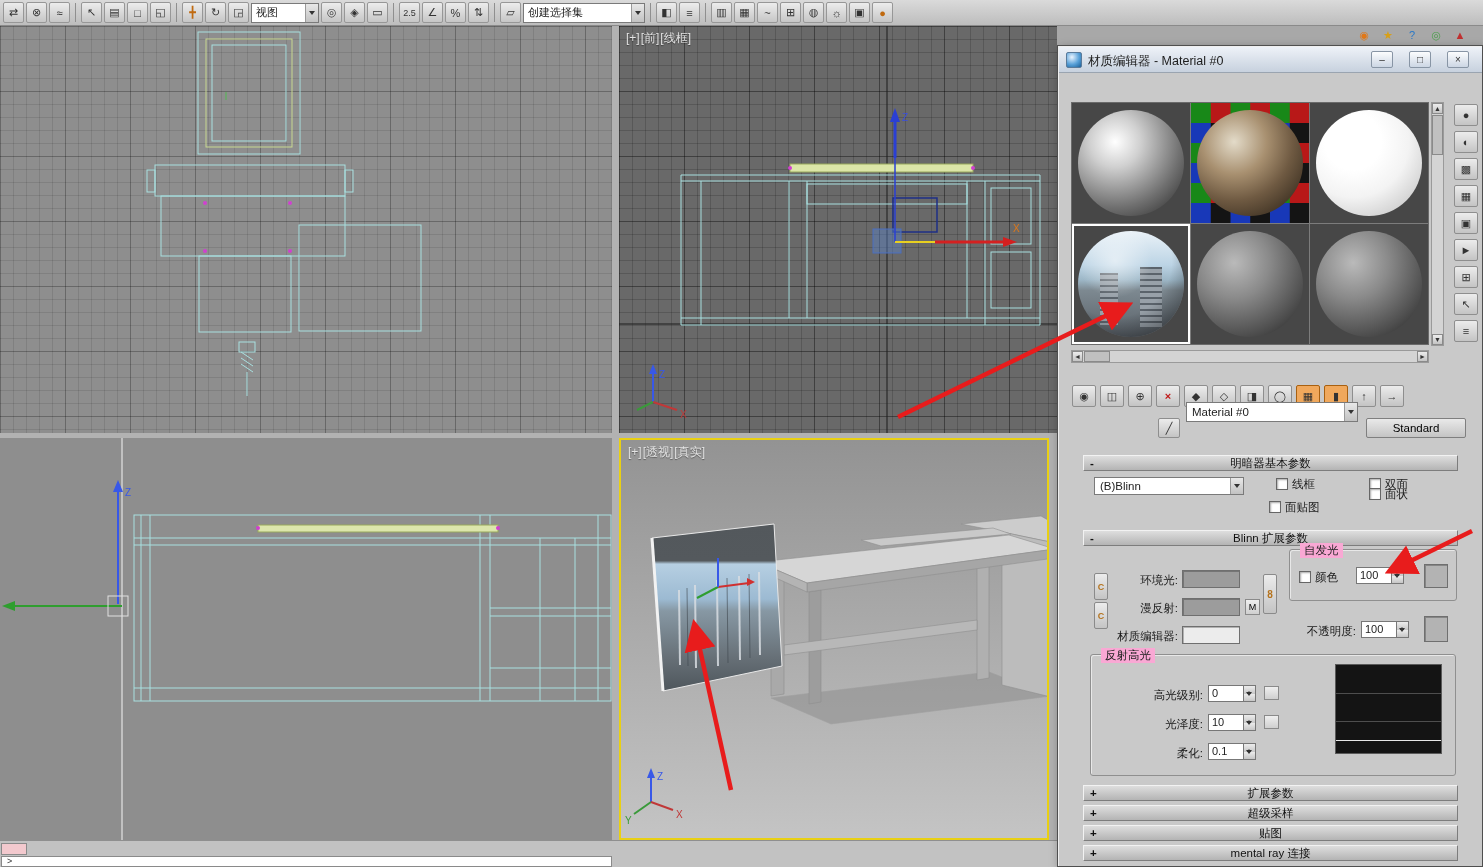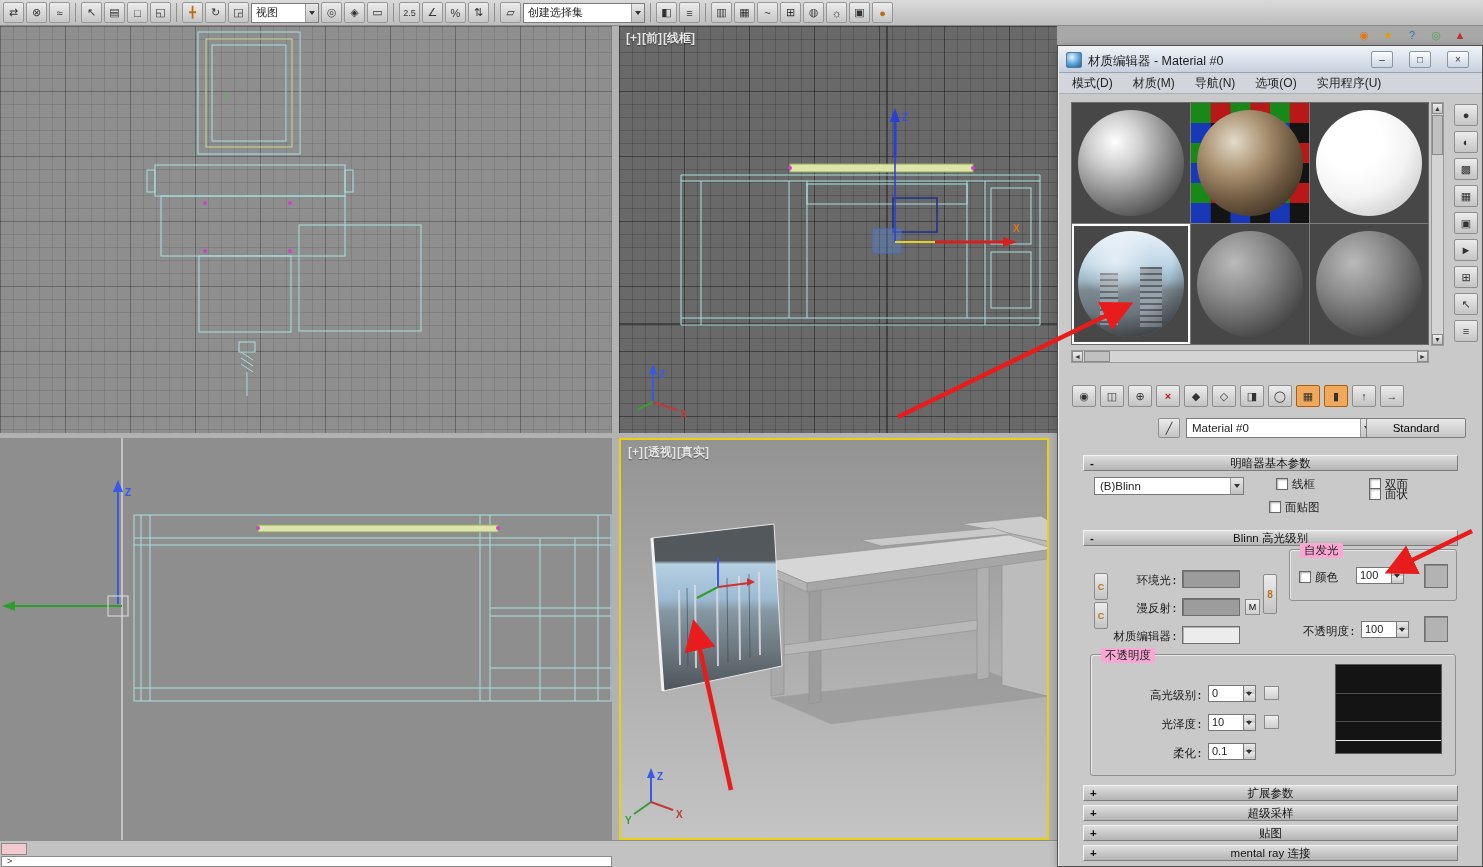--- a/index.html
+++ b/index.html
@@ -22,21 +22,21 @@
   .dd-arr::after { content:""; border:3px solid transparent; border-top:4px solid #333; margin-top:3px; }
   .snapbtn { font-size:9px; }
 
   .infocenter { position:absolute; left:1356px; top:27px; height:18px; display:flex; gap:8px; z-index:10; }
   .ric { width:16px; height:16px; font-size:11px; display:flex; align-items:center; justify-content:center; }
   .ric:nth-child(1){color:#e07818;} .ric:nth-child(2){color:#d8a018;} .ric:nth-child(3){color:#2878c8;}
   .ric:nth-child(4){color:#48a048;} .ric:nth-child(5){color:#c03030;}
 
   
   .vp-area { position:absolute; left:0; top:26px; width:1057px; height:814px; background:#b2b2b2; }
-  .vp { position:absolute; overflow:hidden;font-weight:bold; }
+  .vp { position:absolute; overflow:hidden; }
   .vp svg { position:absolute; left:0; top:0; }
   .vp-tl { left:0; top:0; width:612px; height:407px; background-color:#8e8e8e;
     background-image:linear-gradient(rgba(0,0,0,.10) 1px,transparent 1px),linear-gradient(90deg,rgba(0,0,0,.10) 1px,transparent 1px),
       linear-gradient(rgba(0,0,0,.18) 1px,transparent 1px),linear-gradient(90deg,rgba(0,0,0,.18) 1px,transparent 1px);
     background-size:13px 13px,13px 13px,65px 65px,65px 65px; }
   .vp-tr { left:619px; top:0; width:438px; height:407px; background-color:#696969;
     background-image:linear-gradient(rgba(0,0,0,.16) 1px,transparent 1px),linear-gradient(90deg,rgba(0,0,0,.16) 1px,transparent 1px),
       linear-gradient(rgba(0,0,0,.28) 1px,transparent 1px),linear-gradient(90deg,rgba(0,0,0,.28) 1px,transparent 1px);
     background-size:13px 13px,13px 13px,65px 65px,65px 65px; }
   .vp-bl { left:0; top:412px; width:612px; height:402px; background:#8e8e8e; }
@@ -101,21 +101,21 @@
   .me-dd { position:absolute; background:#fff; border:1px solid #7a7a7a; height:20px; display:flex;
     align-items:center; justify-content:space-between; font-size:11.5px; padding-left:5px; }
   .btn-classic { position:absolute; height:20px; background:linear-gradient(#e9e9e9,#c4c4c4); border:1px solid #7f7f7f;
     border-radius:2px; font-size:11.5px; text-align:center; line-height:18px; }
 
   .rollout { position:absolute; left:25px; width:375px; height:16px;
     background:linear-gradient(#dedede,#b4b4b4); border:1px solid; border-color:#f2f2f2 #7d7d7d #7d7d7d #f2f2f2;
     font-size:11.5px; text-align:center; line-height:14px; color:#111; }
   .r-toggle { position:absolute; left:6px; top:0; font-weight:bold; }
 
-  .melabel { position:absolute; font-size:11.5px; color:#1a1a1a; white-space:nowrap;font-family:Liberation Mono, monospace; }
+  .melabel { position:absolute; font-size:11.5px; color:#1a1a1a; white-space:nowrap; }
   .right-al { text-align:right; }
   .swatch { position:absolute; border:1px solid #6f6f6f; box-shadow:inset 1px 1px 0 rgba(0,0,0,.25); }
   .cb { display:inline-block; width:12px; height:12px; background:#fff; border:1px solid #666;
     box-shadow:inset 1px 1px 2px #aaa; vertical-align:-2px; margin-right:4px; }
   .cbrow { position:absolute; font-size:11.5px; white-space:nowrap; }
   .spinner { position:absolute; display:flex; height:17px; }
   .sp-field { width:36px; background:#fff; border:1px solid #777; font-size:11px; padding:1px 3px; }
   .sp-arrs { width:12px; display:flex; flex-direction:column; border:1px solid #777; border-left:none; }
   .sp-u, .sp-d { flex:1; background:linear-gradient(#ececec,#c6c6c6); position:relative; }
   .sp-u::after { content:""; position:absolute; left:2px; top:2px; border:3px solid transparent; border-bottom:4px solid #333; }
@@ -358,27 +358,20 @@
 </div>
 
 <div class="me-window">
   <div class="me-titlebar">
     <span class="me-appicon"></span>
     <span class="me-title">材质编辑器 - Material #0</span>
     <button class="win-btn" style="left:312px">–</button>
     <button class="win-btn" style="left:350px">□</button>
     <button class="win-btn" style="left:388px">×</button>
   </div>
-  <div class="me-menubar">
-    <span>模式(D)</span>
-    <span>材质(M)</span>
-    <span>导航(N)</span>
-    <span>选项(O)</span>
-    <span>实用程序(U)</span>
-  </div>
 
   <div class="me-slots">
     <div class="slot">
         <div class="sphere s1"></div>
       </div>
     <div class="slot checker">
         <div class="sphere s2"></div>
       </div>
     <div class="slot">
         <div class="sphere s3"></div>
@@ -430,42 +423,42 @@
     <button class="mebtn">◇</button>
     <button class="mebtn">◨</button>
     <button class="mebtn">◯</button>
     <button class="mebtn pressed">▦</button>
     <button class="mebtn pressed">▮</button>
     <button class="mebtn">↑</button>
     <button class="mebtn">→</button>
   </div>
 
   <button class="mebtn dropper">╱</button>
-  <div class="me-dd" style="left:128px;top:372px;width:188px">
+  <div class="me-dd" style="left:128px;top:356px;width:172px">
     <span>Material #0</span>
     <span class="dd-arr" style="height:18px"></span>
   </div>
   <button class="btn-classic" style="left:308px;top:372px;width:100px">Standard</button>
 
   <div class="rollout" style="top:409px">
     <span class="r-toggle">-</span>
     <span>明暗器基本参数</span>
   </div>
   <div class="me-dd" style="left:36px;top:431px;width:150px;height:18px">
     <span>(B)Blinn</span>
     <span class="dd-arr" style="height:16px"></span>
   </div>
   <label class="cbrow" style="left:218px;top:431px"><span class="cb"></span><span>线框</span></label>
   <label class="cbrow" style="left:311px;top:431px"><span class="cb"></span><span>双面</span></label>
   <label class="cbrow" style="left:211px;top:454px"><span class="cb"></span><span>面贴图</span></label>
   <label class="cbrow" style="left:311px;top:441px"><span class="cb"></span><span>面状</span></label>
 
   <div class="rollout" style="top:484px">
     <span class="r-toggle">-</span>
-    <span>Blinn 高光级别</span>
+    <span>Blinn 扩展参数</span>
   </div>
 
   <button class="lockbtn" style="left:36px;top:527px;height:27px">C</button>
   <button class="lockbtn" style="left:36px;top:556px;height:27px">C</button>
 
   <div class="melabel right-al" style="left:50px;top:527px;width:70px">环境光:</div>
   <div class="swatch" style="left:124px;top:524px;width:58px;height:18px;background:#9c9c9c"></div>
   <div class="melabel right-al" style="left:50px;top:555px;width:70px">漫反射:</div>
   <div class="swatch" style="left:124px;top:552px;width:58px;height:18px;background:#9c9c9c"></div>
   <button class="mapbtn" style="left:187px;top:553px;height:16px;font-size:9px">M</button>
@@ -490,21 +483,21 @@
   <div class="spinner" style="left:303px;top:575px">
     <div class="sp-field">100</div>
     <div class="sp-arrs">
         <div class="sp-u"></div>
         <div class="sp-d"></div>
       </div>
   </div>
   <div class="swatch" style="left:366px;top:570px;width:24px;height:26px;background:#b3b3b3"></div>
 
   <div class="groupbox" style="left:32px;top:608px;width:366px;height:122px">
-    <span class="group-title">不透明度</span>
+    <span class="group-title">反射高光</span>
   </div>
   <div class="melabel right-al" style="left:55px;top:642px;width:90px">高光级别:</div>
   <div class="spinner" style="left:150px;top:639px">
     <div class="sp-field">0</div>
     <div class="sp-arrs">
         <div class="sp-u"></div>
         <div class="sp-d"></div>
       </div>
   </div>
   <button class="mapbtn" style="left:206px;top:640px"></button>

